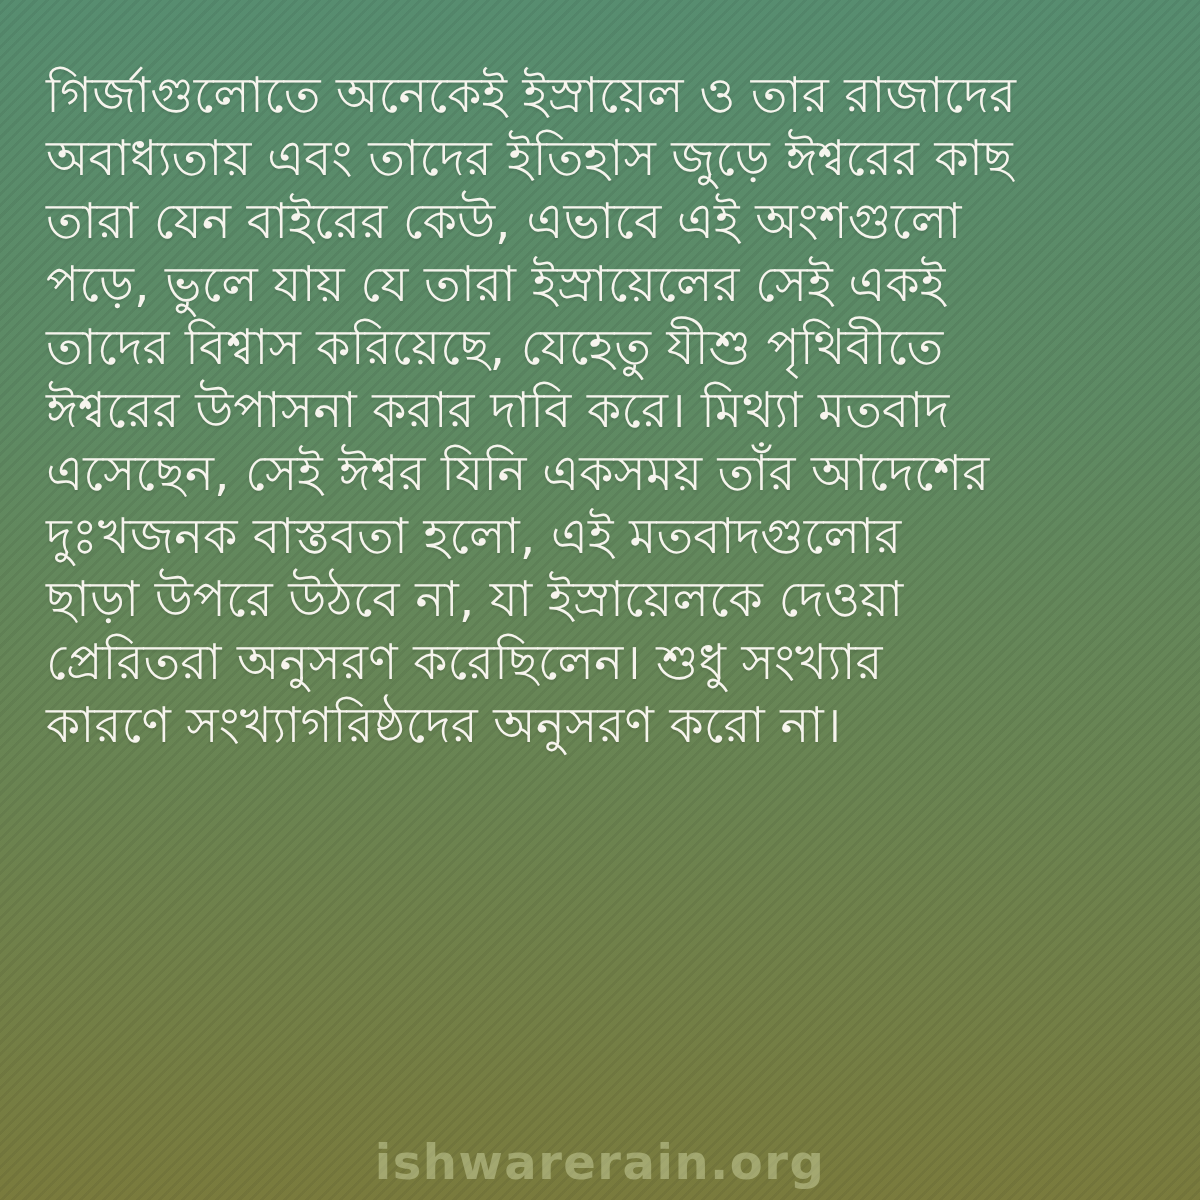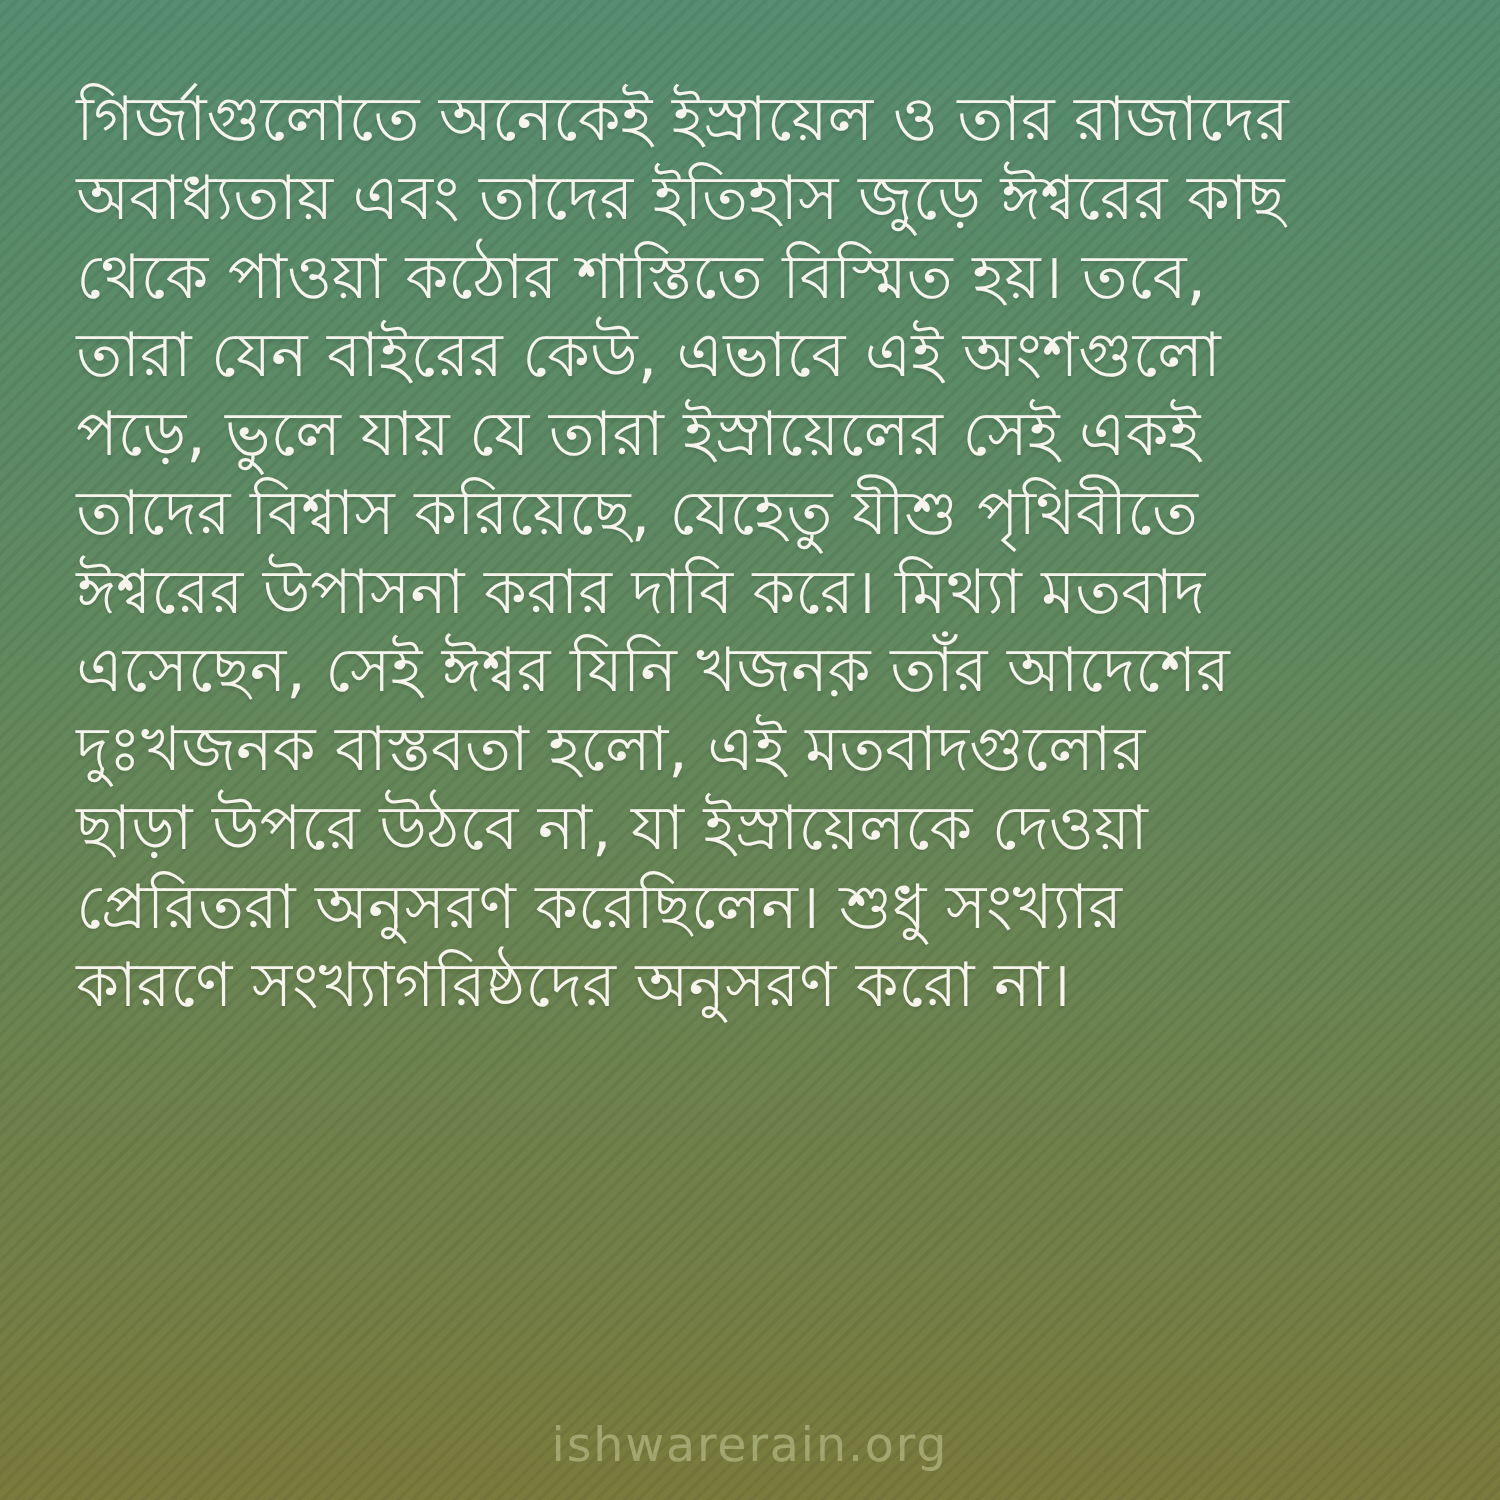--- a/index.html
+++ b/index.html
@@ -24,50 +24,48 @@
   .quote-text {
     position: absolute;
     left: 46px;
     right: 24px;
     top: 64px;
     color: #F6F4ED;
     font-size: 49px;
     line-height: 63px;
     font-weight: 400;
     text-shadow: 0 2px 3px rgba(0,0,0,0.12);
-    margin-left: 15px;
   }
   .quote-line {
     white-space: nowrap;
     height: 63px;
   }
   .watermark {
     position: absolute;
     left: 0;
     right: 0;
     top: 1134px;
     text-align: center;
-    font-size: 38px;
-    font-weight: 400;
+    font-size: 48px;
+    font-weight: 700;
     letter-spacing: 1.5px;
     color: rgba(222, 228, 180, 0.42);
   }
 </style>
 </head>
 <body>
 
 <div class="quote-image">
   <div class="quote-text">
     <div class="quote-line">গির্জাগুলোতে অনেকেই ইস্রায়েল ও তার রাজাদের</div>
     <div class="quote-line">অবাধ্যতায় এবং তাদের ইতিহাস জুড়ে ঈশ্বরের কাছ</div>
-    <div class="quote-line">থেকে পাওয়া কঠোর শাস্তিতে বিস্মিত হয়। তবে,</div>
     <div class="quote-line">তারা যেন বাইরের কেউ, এভাবে এই অংশগুলো</div>
     <div class="quote-line">পড়ে, ভুলে যায় যে তারা ইস্রায়েলের সেই একই</div>
     <div class="quote-line">তাদের বিশ্বাস করিয়েছে, যেহেতু যীশু পৃথিবীতে</div>
     <div class="quote-line">ঈশ্বরের উপাসনা করার দাবি করে। মিথ্যা মতবাদ</div>
-    <div class="quote-line">এসেছেন, সেই ঈশ্বর যিনি খজনক় তাঁর আদেশের</div>
+    <div class="quote-line">এসেছেন, সেই ঈশ্বর যিনি একসময় তাঁর আদেশের</div>
     <div class="quote-line">দুঃখজনক বাস্তবতা হলো, এই মতবাদগুলোর</div>
     <div class="quote-line">ছাড়া উপরে উঠবে না, যা ইস্রায়েলকে দেওয়া</div>
     <div class="quote-line">প্রেরিতরা অনুসরণ করেছিলেন। শুধু সংখ্যার</div>
     <div class="quote-line">কারণে সংখ্যাগরিষ্ঠদের অনুসরণ করো না।</div>
   </div>
   <div class="watermark">ishwarerain.org</div>
 </div>
 
 </body></html>

